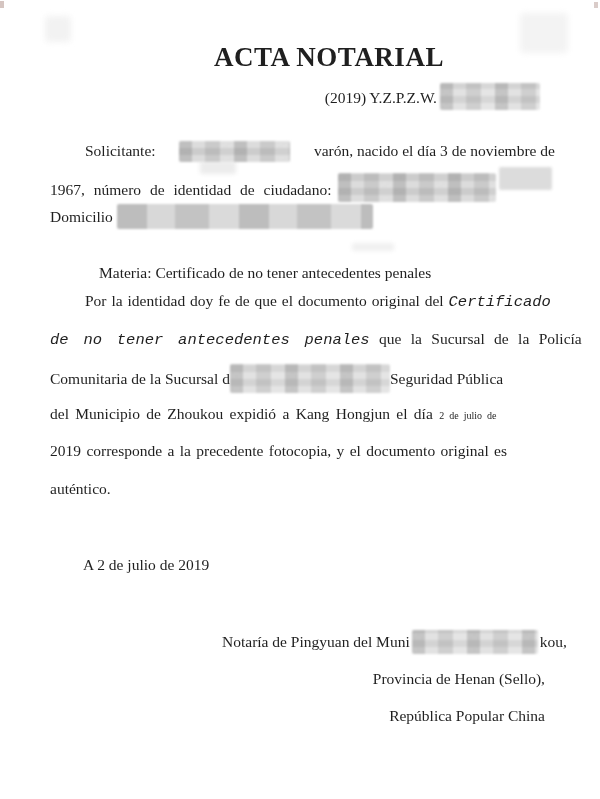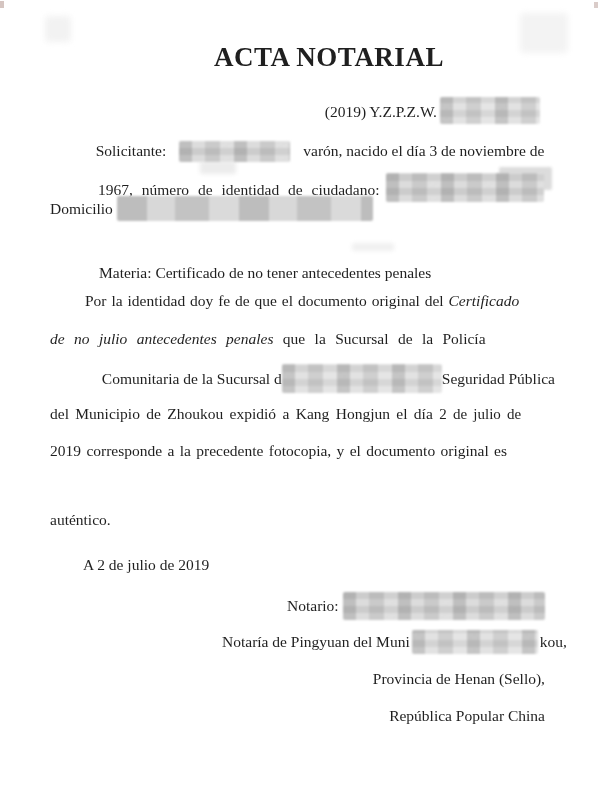--- a/index.html
+++ b/index.html
@@ -17,22 +17,22 @@
     line-height:24px;
     white-space:nowrap;
   }
   .title{
     position:absolute;top:42px;left:0;width:580px;
     text-align:center;
     font-size:27px;font-weight:bold;letter-spacing:0.5px;
     white-space:nowrap;
     padding-left:39px;
   }
-  .italic{font-style:italic;}
-  .small-seg{font-size:15px;}
+  .italic{font-style:italic;font-family:Liberation Mono, monospace;}
+  .small-seg{font-size:10px;}
 
   
   .redact{
     display:inline-block;
     border-radius:2px;
     background-color:#d2d2d2;
     background-image:
       repeating-linear-gradient(90deg,
         rgba(120,120,120,0.30) 0 13px,
         rgba(210,210,210,0.18) 13px 26px,
@@ -59,32 +59,32 @@
   .wm-tr{left:520px;top:13px;width:48px;height:40px;background:#f3f3f3;}
   .ghost{position:absolute;border-radius:2px;}
   .ghost-a{left:200px;top:161px;width:36px;height:13px;background:#ececec;filter:blur(2px);}
   .ghost-b{left:352px;top:243px;width:42px;height:8px;background:#f0f0f0;filter:blur(2px);}
   .ghost-step{left:499px;top:167px;width:53px;height:23px;background:#dcdcdc;filter:blur(1.5px);}
   .speck{position:absolute;filter:blur(0.5px);}
   .speck-tl{left:0;top:1px;width:4px;height:7px;background:rgba(150,110,100,0.40);}
   .speck-tr{left:594px;top:2px;width:4px;height:6px;background:rgba(150,110,100,0.35);}
 
   
-  .ref-line{top:99px;right:60px;display:flex;align-items:center;gap:3px;}
-  .l-solicitante{top:139px;left:85px;width:470px;display:flex;justify-content:center;align-items:center;gap:13px;}
-  .l-identidad{top:177px;left:50px;display:flex;gap:6px;align-items:center;margin-left:48px;}
+  .ref-line{top:85px;right:60px;display:flex;align-items:center;gap:3px;}
+  .l-solicitante{top:139px;left:85px;width:470px;display:flex;justify-content:space-between;align-items:center;}
+  .l-identidad{top:177px;left:50px;display:flex;gap:6px;align-items:center;}
   .l-identidad .txt{word-spacing:5px;}
-  .l-domicilio{top:196px;left:50px;display:flex;gap:4px;align-items:center;justify-content:flex-end;}
+  .l-domicilio{top:204px;left:50px;display:flex;gap:4px;align-items:center;justify-content:flex-end;}
   .l-materia{top:261px;left:85px;margin-left:14px;}
   .l-body1{top:289px;left:85px;word-spacing:1px;}
   .l-body2{top:327px;left:50px;word-spacing:5.5px;}
-  .l-body3{top:364px;left:50px;width:505px;display:flex;justify-content:flex-end;align-items:center;}
+  .l-body3{top:364px;left:50px;width:505px;display:flex;justify-content:flex-start;align-items:center;}
   .l-body4{top:402px;left:50px;word-spacing:2.5px;}
   .l-body5{top:439px;left:50px;word-spacing:1.5px;}
-  .l-body6{top:477px;left:50px;margin-top:31px;}
+  .l-body6{top:477px;left:50px;}
   .l-date{top:553px;left:83px;}
   .l-notario{top:592px;left:287px;display:flex;gap:4px;align-items:center;}
   .l-notaria{top:630px;left:222px;display:flex;gap:2px;align-items:center;}
   .l-province{top:667px;right:55px;text-align:right;}
   .l-country{top:704px;right:55px;text-align:left;}
 </style>
 </head>
 <body>
 
 <div class="page">
@@ -122,21 +122,21 @@
 
   <div class="line l-materia">Materia: Certificado de no tener antecedentes penales</div>
 
   <div class="line l-body1">
     <span>Por la identidad doy fe de que el documento original del</span>
     <span> </span>
     <span class="italic">Certificado</span>
   </div>
 
   <div class="line l-body2">
-    <span class="italic">de no julio antecedentes penales</span>
+    <span class="italic">de no tener antecedentes penales</span>
     <span> </span>
     <span>que la Sucursal de la Policía</span>
   </div>
 
   <div class="line l-body3">
     <span>Comunitaria de la Sucursal d</span>
     <span class="redact light" style="width:160px;height:29px;"></span>
     <span>Seguridad Pública</span>
   </div>
 
@@ -144,24 +144,20 @@
     <span>del Municipio de Zhoukou expidió a Kang Hongjun el día</span>
     <span> </span>
     <span class="small-seg">2 de julio de</span>
   </div>
 
   <div class="line l-body5">2019 corresponde a la precedente fotocopia, y el documento original es</div>
   <div class="line l-body6">auténtico.</div>
 
   <div class="line l-date">A 2 de julio de 2019</div>
 
-  <div class="line l-notario">
-    <span>Notario:</span>
-    <span class="redact" style="width:202px;height:28px;"></span>
-  </div>
 
   <div class="line l-notaria">
     <span>Notaría de Pingyuan del Muni</span>
     <span class="redact light" style="width:126px;height:24px;"></span>
     <span>kou,</span>
   </div>
 
   <div class="line l-province">Provincia de Henan (Sello),</div>
   <div class="line l-country">República Popular China</div>
 

